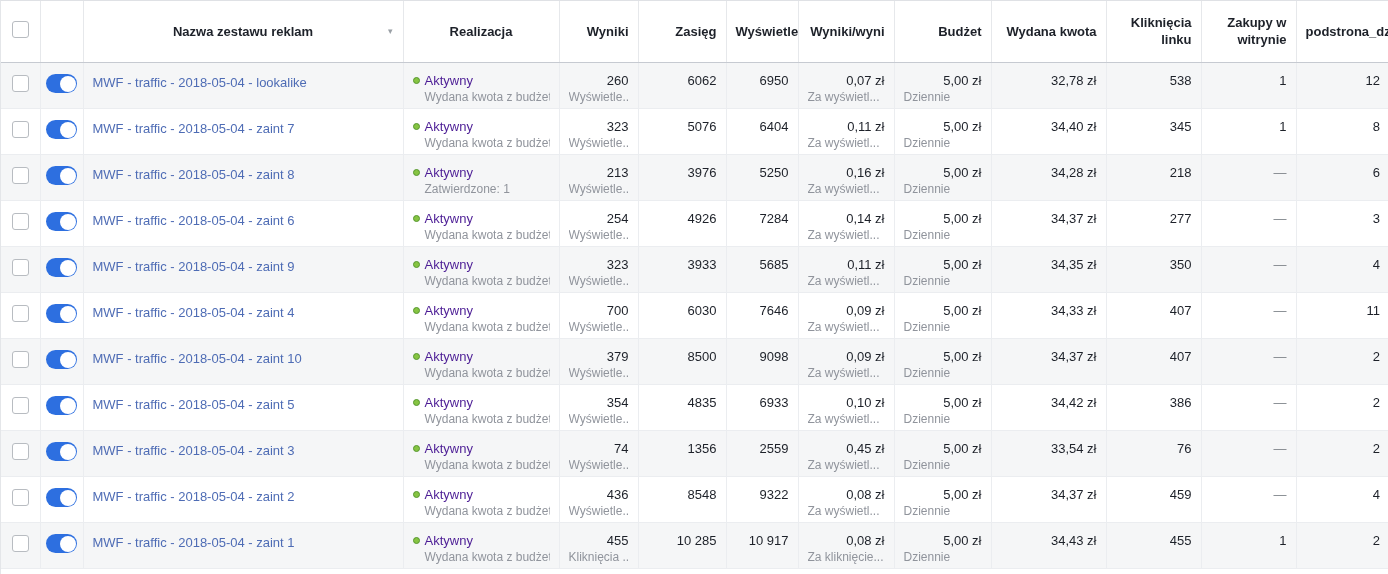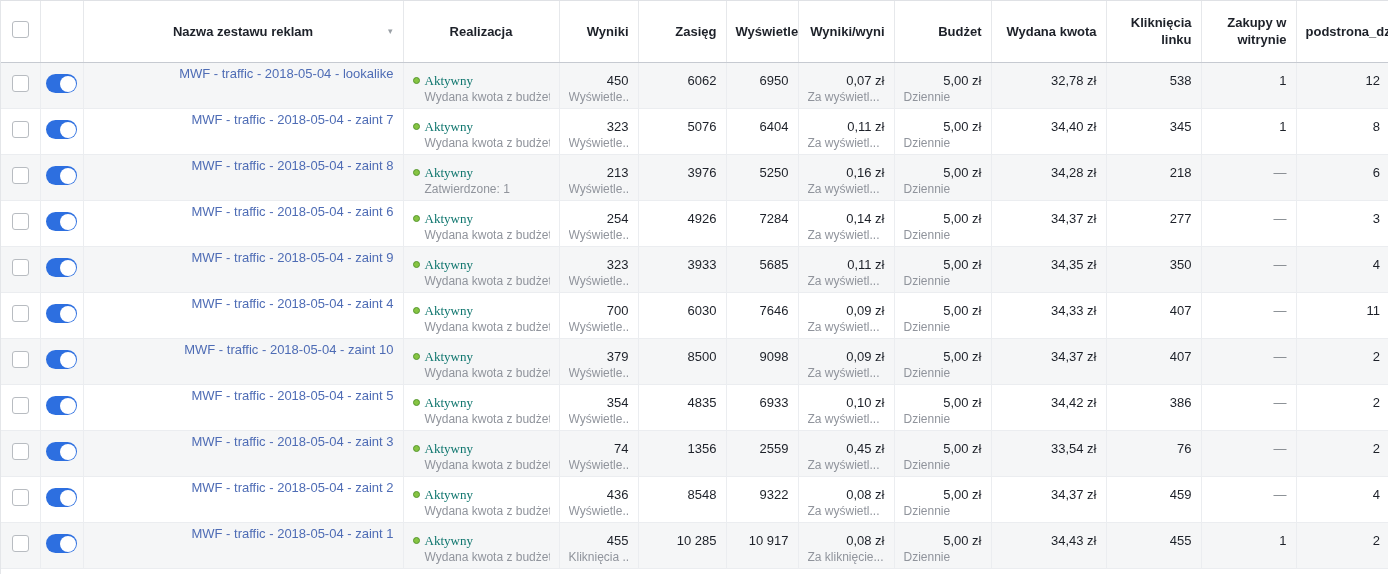--- a/index.html
+++ b/index.html
@@ -54,30 +54,30 @@
   .num { text-align: right; }
   .val { line-height: 17px; white-space: nowrap; }
   .sub {
     color: #90949c;
     font-size: 12px;
     line-height: 17px;
     text-align: left;
     white-space: nowrap;
     overflow: hidden;
   }
-  .name-cell { padding-top: 3px; text-align: right; }
+  .name-cell { padding-top: 12px; }
   .adset-link {
     color: #4e6cb5;
     text-decoration: none;
     white-space: nowrap;
     overflow: hidden;
     display: block;
     cursor: pointer;
   }
-  .status-line { color: #0f766e; line-height: 17px; white-space: nowrap; font-family: Liberation Serif, serif; }
+  .status-line { color: #4c1d95; line-height: 17px; white-space: nowrap; }
   .status-dot {
     display: inline-block;
     width: 7px; height: 7px;
     border-radius: 50%;
     background: #86c442;
     border: 1px solid #56972f;
     margin-right: 5px;
     vertical-align: 1px;
   }
   .dash { color: #7f848a; }
@@ -168,21 +168,21 @@
       <span class="toggle"><span class="knob"></span></span>
     </td>
     <td class="name-cell">
       <a class="adset-link">MWF - traffic - 2018-05-04 - lookalike</a>
     </td>
     <td>
       <div class="status-line"><span class="status-dot"></span><span>Aktywny</span></div>
       <div class="sub" style="padding-left:12px;">Wydana kwota z budżetu dz</div>
     </td>
     <td class="num">
-      <div class="val">450</div>
+      <div class="val">260</div>
       <div class="sub">Wyświetle...</div>
     </td>
     <td class="num">
       <div class="val">6062</div>
     </td>
     <td class="num">
       <div class="val">6950</div>
     </td>
     <td class="num">
       <div class="val">0,07 zł</div>

